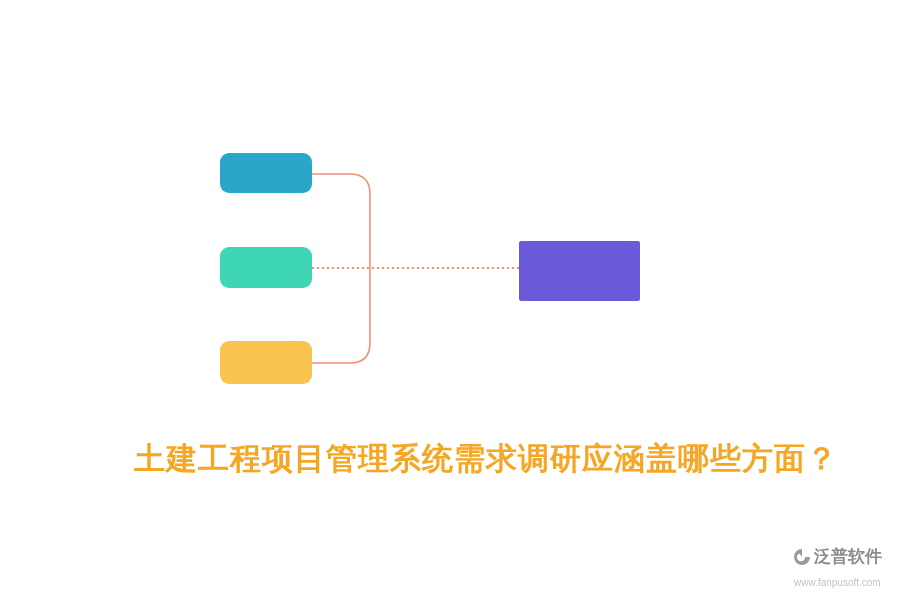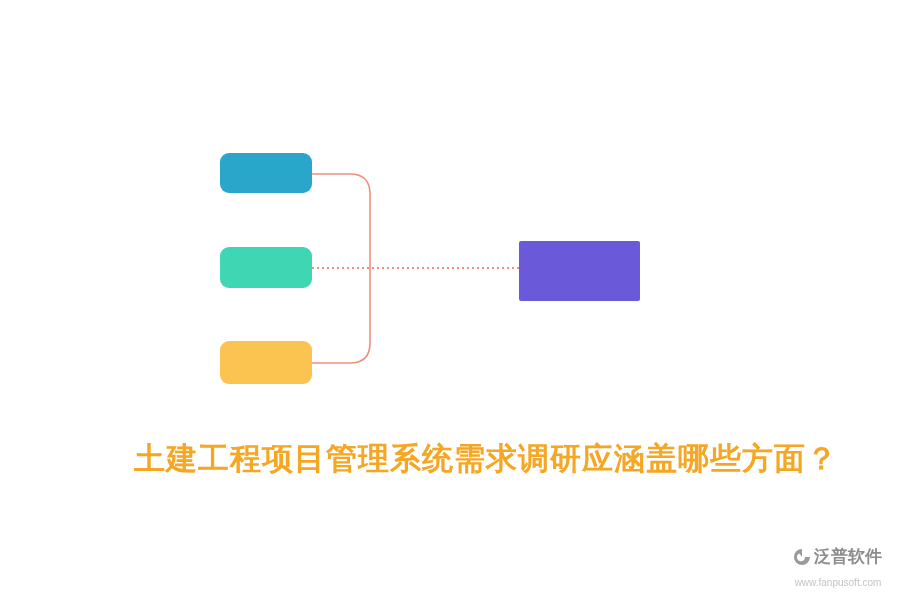--- a/index.html
+++ b/index.html
@@ -37,21 +37,21 @@
     font-weight: bold;
     letter-spacing: 1px;
     white-space: nowrap;
     padding-left: 36px;
   }
 
   .footer-logo {
     position: absolute;
     right: 18px;
     bottom: 12px;
-    text-align: center;
+    text-align: left;
     line-height: 1.15;
   }
   .footer-brand-row {
     display: flex;
     align-items: center;
     justify-content: flex-end;
     gap: 4px;
   }
   .footer-brand {
     font-size: 17px;

